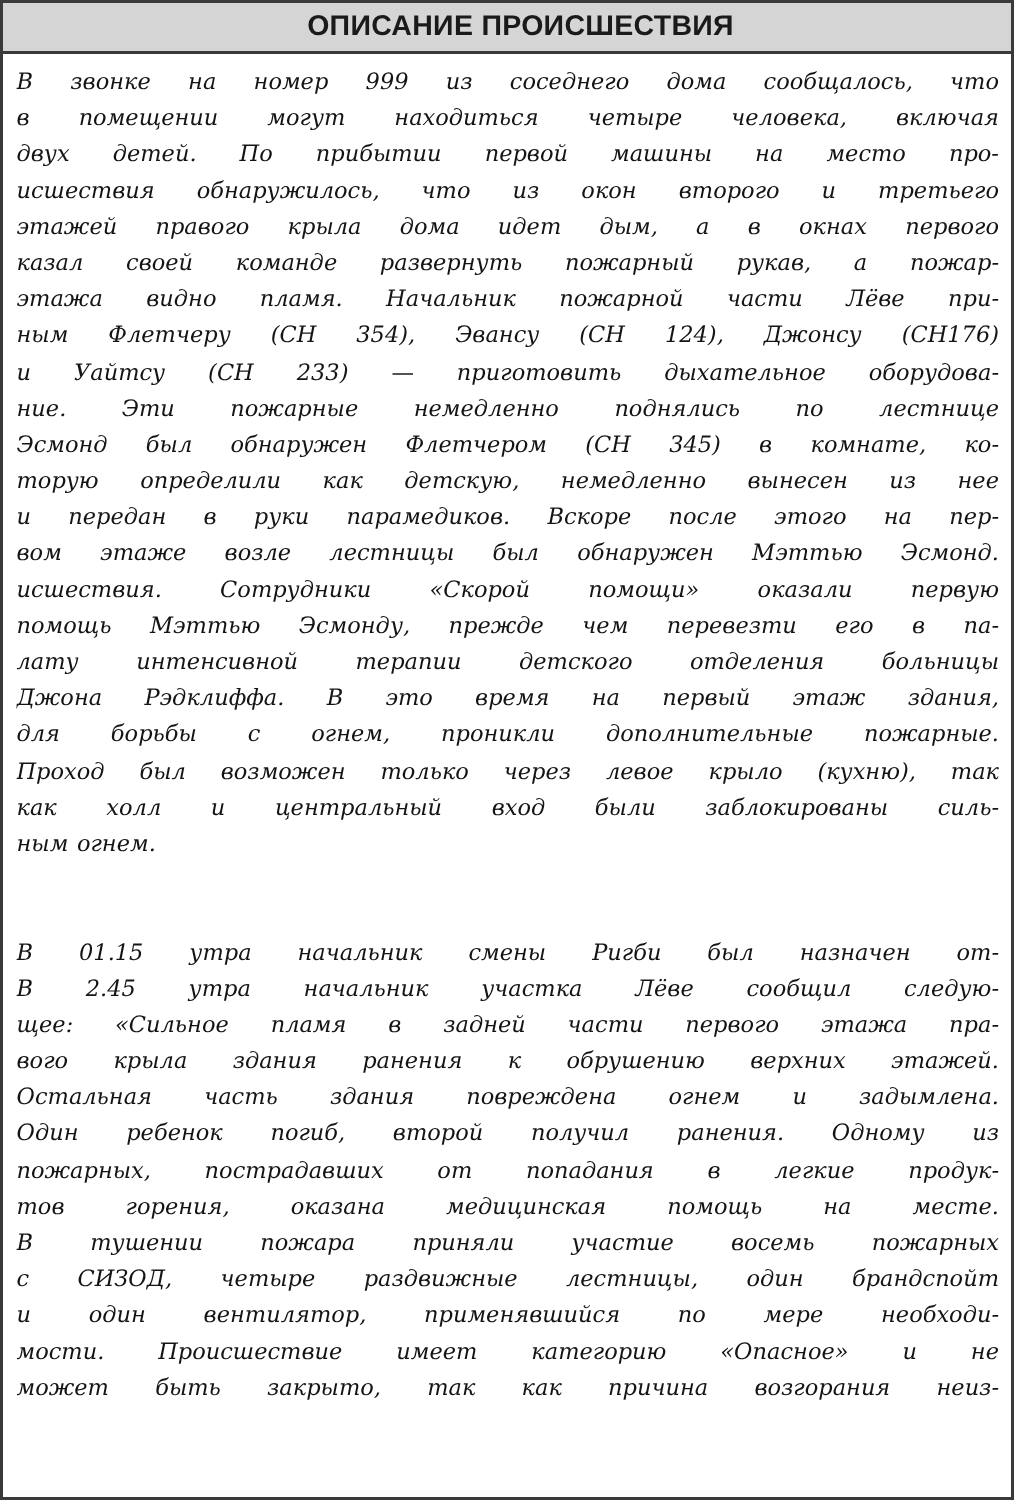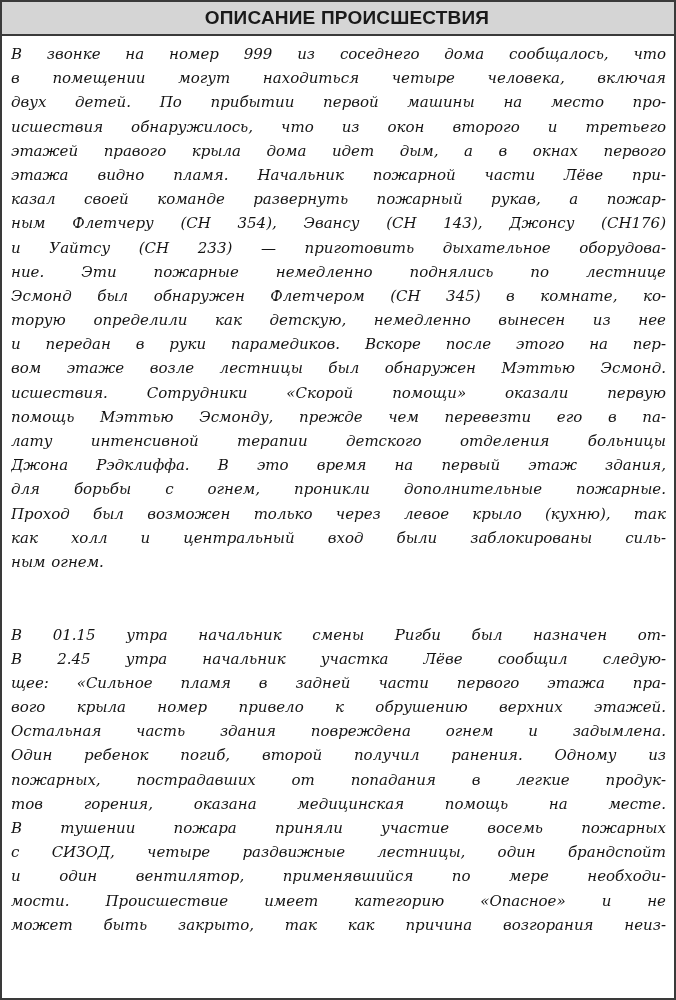--- a/index.html
+++ b/index.html
@@ -71,23 +71,23 @@
   <div class="header">
     <span class="header-title">ОПИСАНИЕ ПРОИСШЕСТВИЯ</span>
   </div>
   <div class="body">
     <div class="para">
         <span class="line">В звонке на номер 999 из соседнего дома сообщалось, что</span>
         <span class="line">в помещении могут находиться четыре человека, включая</span>
         <span class="line">двух детей. По прибытии первой машины на место про-</span>
         <span class="line">исшествия обнаружилось, что из окон второго и третьего</span>
         <span class="line">этажей правого крыла дома идет дым, а в окнах первого</span>
+        <span class="line">казал своей команде развернуть пожарный рукав, а пожар-</span>
         <span class="line">этажа видно пламя. Начальник пожарной части Лёве при-</span>
-        <span class="line">казал своей команде развернуть пожарный рукав, а пожар-</span>
-        <span class="line">ным Флетчеру (СН 354), Эвансу (СН 143), Джонсу (СН176)</span>
+        <span class="line">ным Флетчеру (СН 354), Эвансу (СН 124), Джонсу (СН176)</span>
         <span class="line">и Уайтсу (СН 233) — приготовить дыхательное оборудова-</span>
         <span class="line">ние. Эти пожарные немедленно поднялись по лестнице</span>
         <span class="line">Эсмонд был обнаружен Флетчером (СН 345) в комнате, ко-</span>
         <span class="line">торую определили как детскую, немедленно вынесен из нее</span>
         <span class="line">и передан в руки парамедиков. Вскоре после этого на пер-</span>
         <span class="line">вом этаже возле лестницы был обнаружен Мэттью Эсмонд.</span>
         <span class="line">исшествия. Сотрудники «Скорой помощи» оказали первую</span>
         <span class="line">помощь Мэттью Эсмонду, прежде чем перевезти его в па-</span>
         <span class="line">лату интенсивной терапии детского отделения больницы</span>
         <span class="line">Джона Рэдклиффа. В это время на первый этаж здания,</span>
@@ -95,21 +95,21 @@
         <span class="line">Проход был возможен только через левое крыло (кухню), так</span>
         <span class="line">как холл и центральный вход были заблокированы силь-</span>
         <span class="line last">ным огнем.</span>
       </div>
     <div class="gap"></div>
     <div class="gap"></div>
     <div class="para">
         <span class="line">В 01.15 утра начальник смены Ригби был назначен от-</span>
         <span class="line">В 2.45 утра начальник участка Лёве сообщил следую-</span>
         <span class="line">щее: «Сильное пламя в задней части первого этажа пра-</span>
-        <span class="line">вого крыла номер привело к обрушению верхних этажей.</span>
+        <span class="line">вого крыла здания ранения к обрушению верхних этажей.</span>
         <span class="line">Остальная часть здания повреждена огнем и задымлена.</span>
         <span class="line">Один ребенок погиб, второй получил ранения. Одному из</span>
         <span class="line">пожарных, пострадавших от попадания в легкие продук-</span>
         <span class="line">тов горения, оказана медицинская помощь на месте.</span>
         <span class="line">В тушении пожара приняли участие восемь пожарных</span>
         <span class="line">с СИЗОД, четыре раздвижные лестницы, один брандспойт</span>
         <span class="line">и один вентилятор, применявшийся по мере необходи-</span>
         <span class="line">мости. Происшествие имеет категорию «Опасное» и не</span>
         <span class="line">может быть закрыто, так как причина возгорания неиз-</span>
       </div>

